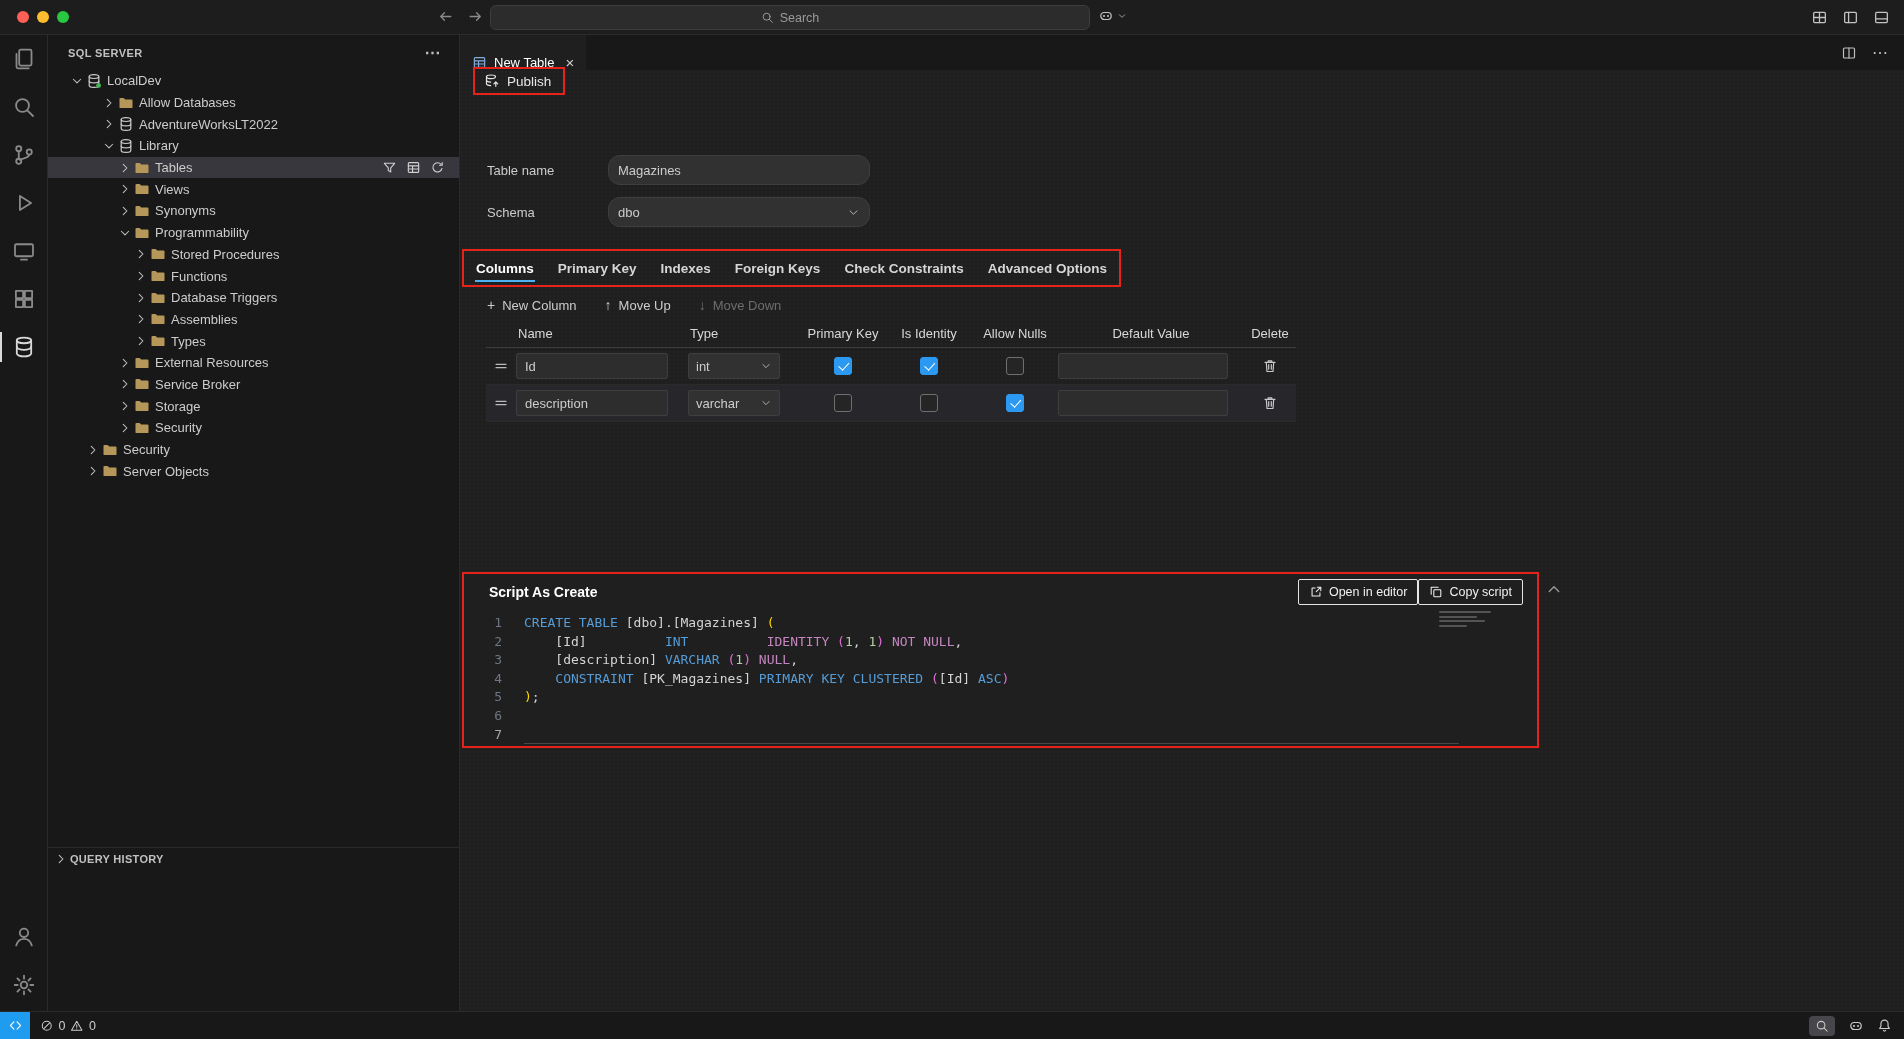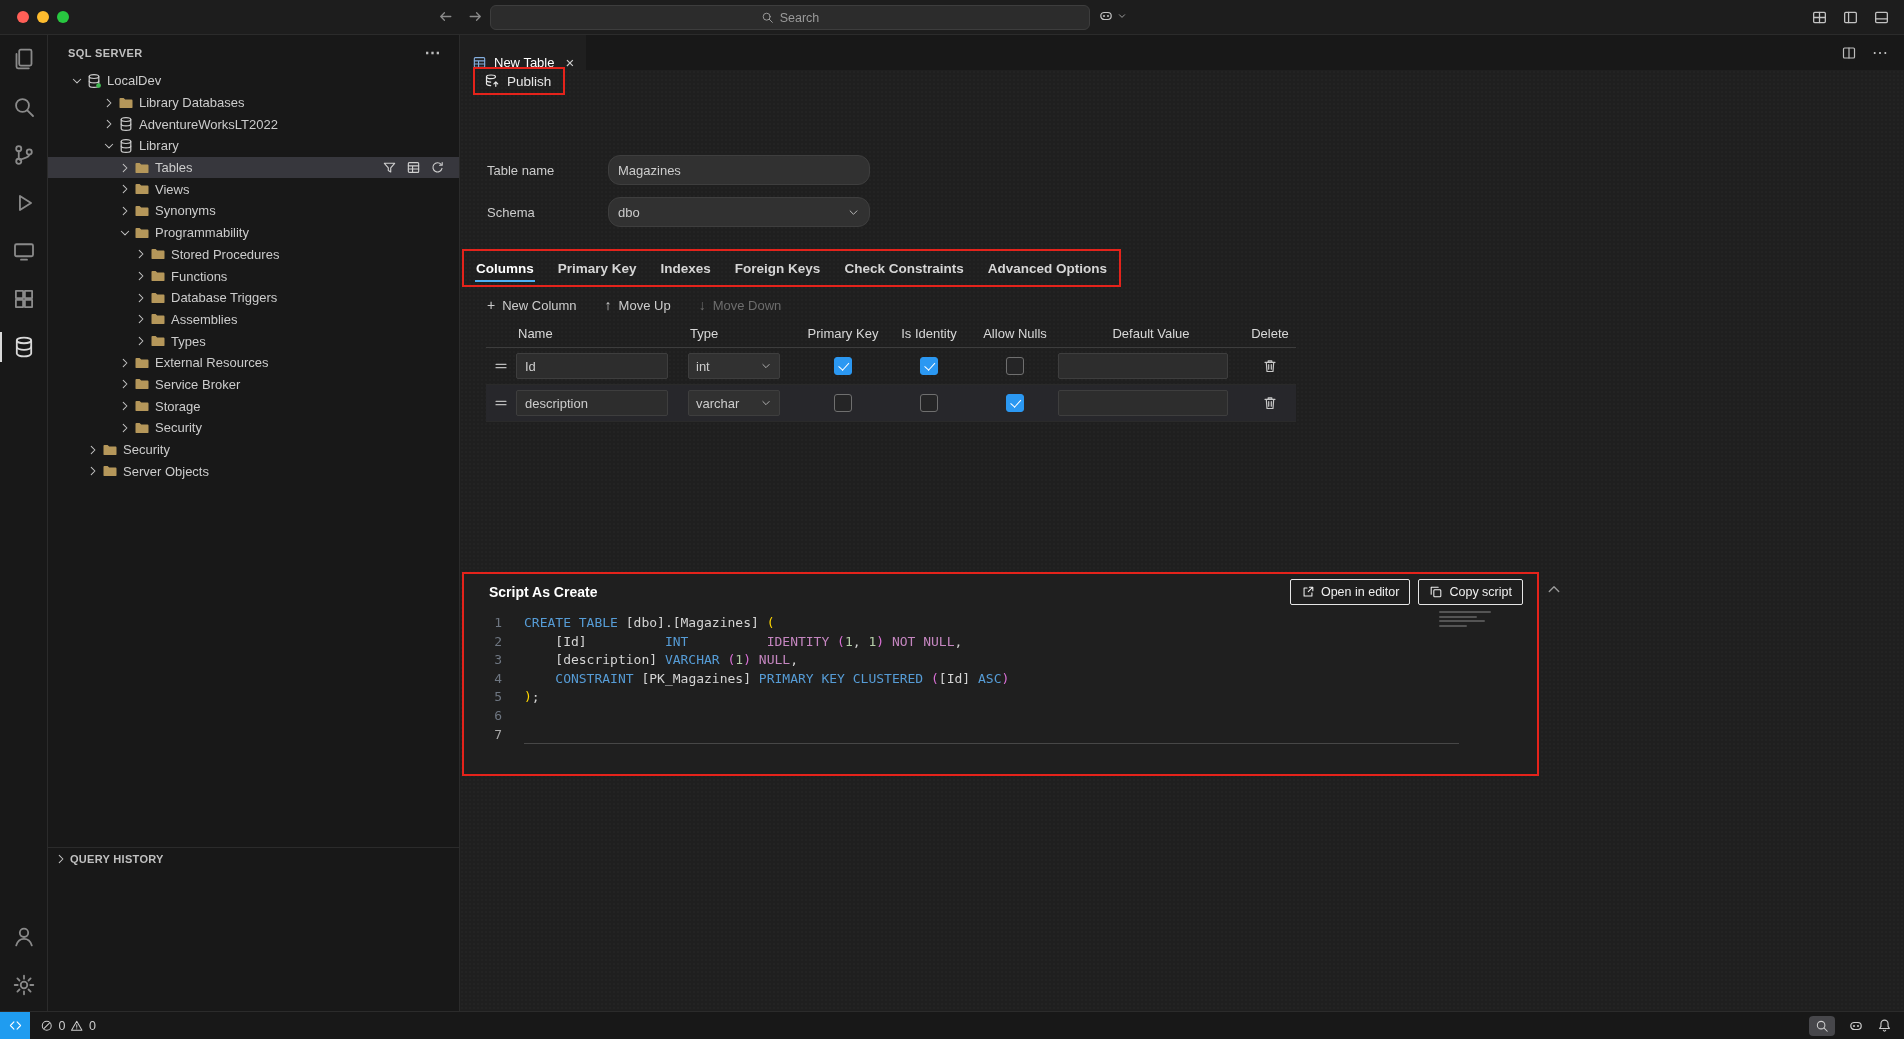--- a/index.html
+++ b/index.html
@@ -95,25 +95,25 @@
   .ginput{width:152px;height:26px;background:#2d2d2d;border:1px solid #3e3e3e;border-radius:2px;color:#cccccc;padding:0 8px;font-size:13px;font-family:inherit}
   .gselect{width:92px;height:26px;background:#313131;border:1px solid #3e3e3e;border-radius:2px;display:flex;align-items:center;justify-content:space-between;padding:0 7px;color:#cccccc}
   .selchev{width:12px;height:12px;color:#bbb}
   .definput{width:170px;height:26px;background:#2d2d2d;border:1px solid #3e3e3e;border-radius:2px;color:#ccc;padding:0 8px;font-family:inherit}
   .cb{width:18px;height:18px;border:1px solid #6f6f6f;border-radius:3px;background:#252526;justify-self:center;position:relative}
   .cb.checked{background:var(--accent);border-color:var(--accent)}
   .cb.checked::after{content:'';position:absolute;left:5.5px;top:2px;width:4.5px;height:8.5px;
     border-right:1.8px solid #fff;border-bottom:1.8px solid #fff;transform:rotate(42deg)}
   .trash{width:16px;height:16px;color:#c8c8c8}
 
-  .ann-script{position:absolute;left:2px;top:502px;width:1077px;height:204px}
+  .ann-script{position:absolute;left:2px;top:502px;width:1077px;height:176px}
   .script-panel{position:relative;width:100%;height:100%;background:#1f1f1f}
   .sp-head{display:flex;align-items:center;height:36px;padding:0 14px 0 25px}
   .sp-title{font-weight:700;font-size:14px;color:#ffffff}
-  .sp-actions{margin-left:auto;display:flex;gap:8px}
+  .sp-actions{margin-left:auto;display:flex;}
   .sp-btn{display:flex;align-items:center;gap:6px;height:26px;padding:0 10px;background:#1f1f1f;
     border:1px solid #e6e6e6;border-radius:2px;color:#f0f0f0;font-size:12.5px;font-family:inherit;cursor:pointer}
   .sp-btn [data-icon]{width:14px;height:14px}
   .sp-code{position:absolute;left:0;top:40px;right:0;bottom:0;font-family:"DejaVu Sans Mono","Liberation Mono",monospace;font-size:13px;line-height:18.6px}
   .cline{display:flex;height:18.6px;position:relative}
   .ln{width:38px;flex:0 0 38px;text-align:right;color:#6e7681}
   .lc{padding-left:22px;white-space:pre}
   .cline.cursor .ln{color:#a8a8a8}
   .cline.cursor::after{content:'';position:absolute;left:60px;right:78px;bottom:0;border-bottom:1px solid #474747}
   .tok-kw{color:var(--kw)} .tok-fn{color:var(--fn)} .tok-num{color:var(--num)} .tok-df{color:var(--df)}
@@ -314,21 +314,21 @@
           <span class="chev" data-icon="chevron-right">
             <svg viewBox="0 0 16 16" fill="none" stroke="currentColor" stroke-width="1.2" stroke-linecap="round" stroke-linejoin="round">
               <path d="M6 3.8l4.2 4.2L6 12.2"></path>
             </svg>
           </span>
           <span class="ticon" data-icon="folder">
             <svg viewBox="0 0 16 16">
               <path d="M1.5 3.8c0-.5.4-.9.9-.9h3.2l1.6 1.6h6.4c.5 0 .9.4.9.9v6.8c0 .5-.4.9-.9.9H2.4c-.5 0-.9-.4-.9-.9z" fill="#b5975a"></path>
             </svg>
           </span>
-          <span class="tlabel">Library Databases</span>
+          <span class="tlabel">Allow Databases</span>
         </div>
         <div class="trow" style="padding-left: 54px;">
           <span class="chev" data-icon="chevron-right">
             <svg viewBox="0 0 16 16" fill="none" stroke="currentColor" stroke-width="1.2" stroke-linecap="round" stroke-linejoin="round">
               <path d="M6 3.8l4.2 4.2L6 12.2"></path>
             </svg>
           </span>
           <span class="ticon" data-icon="database">
             <svg viewBox="0 0 16 16" fill="none" stroke="currentColor" stroke-width="1.2" stroke-linecap="round" stroke-linejoin="round">
               <ellipse cx="8" cy="3.6" rx="4.8" ry="1.9"></ellipse>

